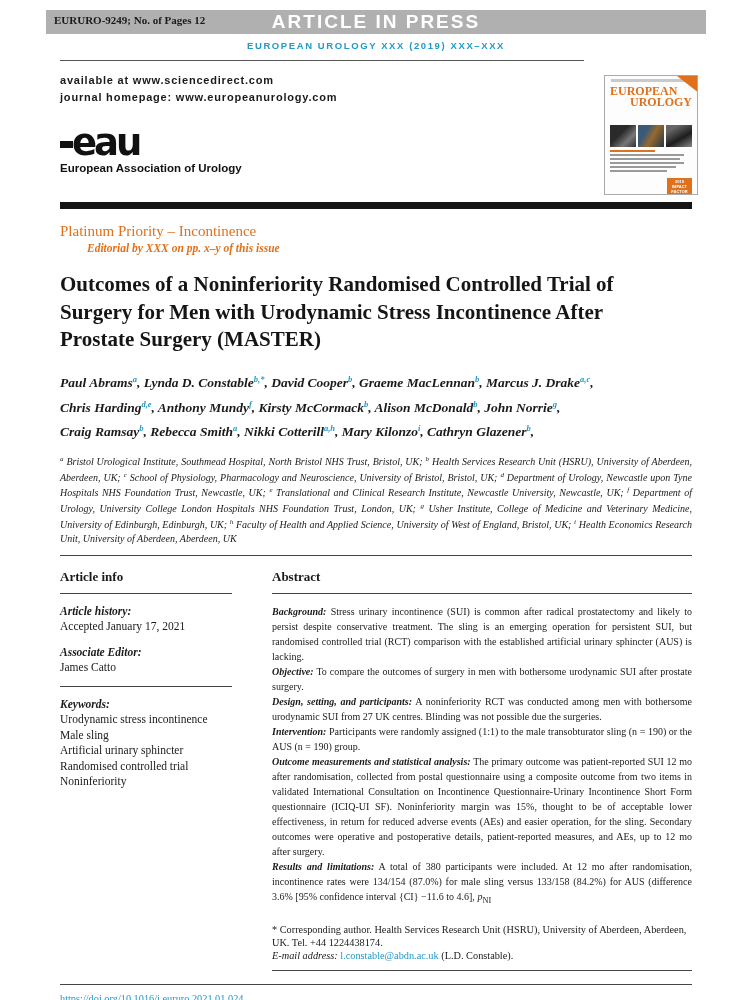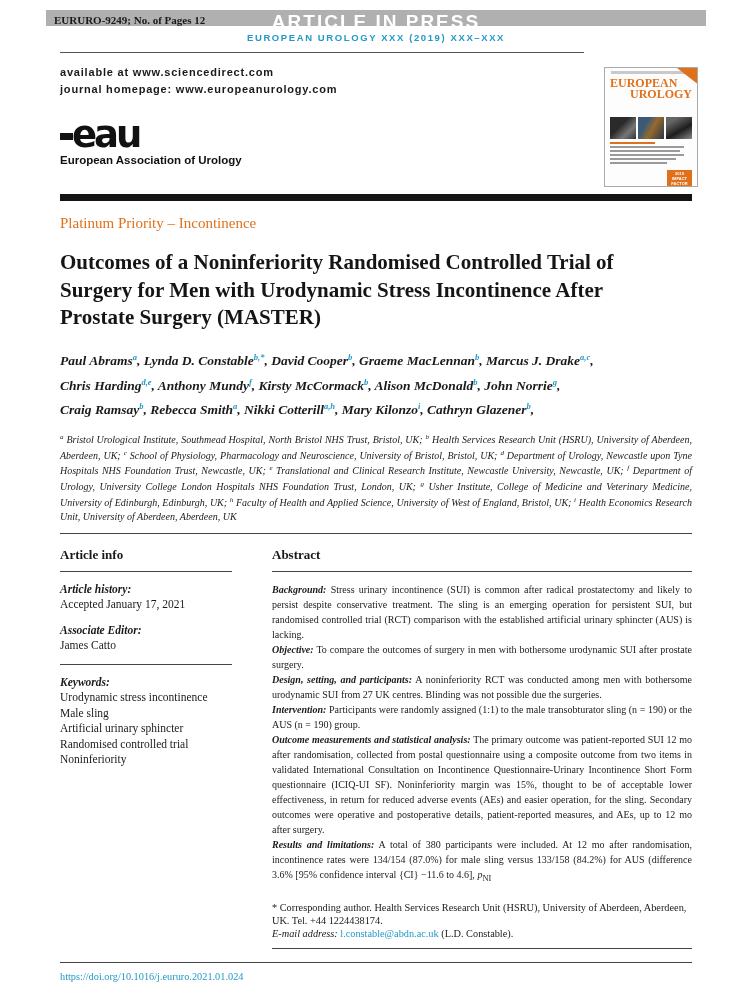--- a/index.html
+++ b/index.html
@@ -3,21 +3,21 @@
 <meta charset="utf-8">
 <style>
   html,body{margin:0;padding:0;}
   body{
     width:750px;height:1000px;background:#ffffff;color:#1a1a1a;
     font-family:"Liberation Serif",serif;position:relative;overflow:hidden;
   }
   .page{padding:10px 58px 0 60px;}
 
   
-  .press-banner{position:relative;height:16px;background:#b0b0b0;margin:0 -14px;}
+  .press-banner{position:relative;height:24px;background:#b0b0b0;margin:0 -14px;}
   .manuscript-id{position:absolute;left:8px;top:4px;font-size:11px;font-weight:bold;color:#1a1a1a;}
   .press-title{text-align:center;line-height:24px;font-family:"Liberation Sans",sans-serif;
     font-weight:bold;font-size:19px;letter-spacing:2px;color:#ffffff;}
   .journal-line{text-align:center;margin-top:6px;font-family:"Liberation Sans",sans-serif;
     font-weight:bold;font-size:9.5px;letter-spacing:1.6px;color:#2299c7;}
   .top-rule{height:1px;background:#555;margin-top:9px;width:calc(100% - 108px);}
 
   
   .header-area{position:relative;min-height:122px;}
   .site-links{margin-top:11px;font-family:"Liberation Sans",sans-serif;font-weight:bold;
@@ -135,20 +135,21 @@
         <div class="cover-eau">eau</div>
         <div class="cover-impact">2019 IMPACT FACTOR 18.728</div>
       </div>
       <div class="cover-blueline"></div>
     </div>
   </div>
 
   <div class="black-bar"></div>
 
   <div class="priority-label">Platinum Priority – Incontinence</div>
+  <div class="editorial-note">Editorial by XXX on pp. x–y of this issue</div>
 
   <div class="article-title">
     <div>Outcomes of a Noninferiority Randomised Controlled Trial of</div>
     <div>Surgery for Men with Urodynamic Stress Incontinence After</div>
     <div>Prostate Surgery (MASTER)</div>
   </div>
 
   <div class="authors">
     <div>
         <div><span><span class="au-name">Paul Abrams</span><sup class="au-sup">a</sup>, </span><span><span class="au-name">Lynda D. Constable</span><sup class="au-sup">b,*</sup>, </span><span><span class="au-name">David Cooper</span><sup class="au-sup">b</sup>, </span><span><span class="au-name">Graeme MacLennan</span><sup class="au-sup">b</sup>, </span><span><span class="au-name">Marcus J. Drake</span><sup class="au-sup">a,c</sup>, </span></div>

